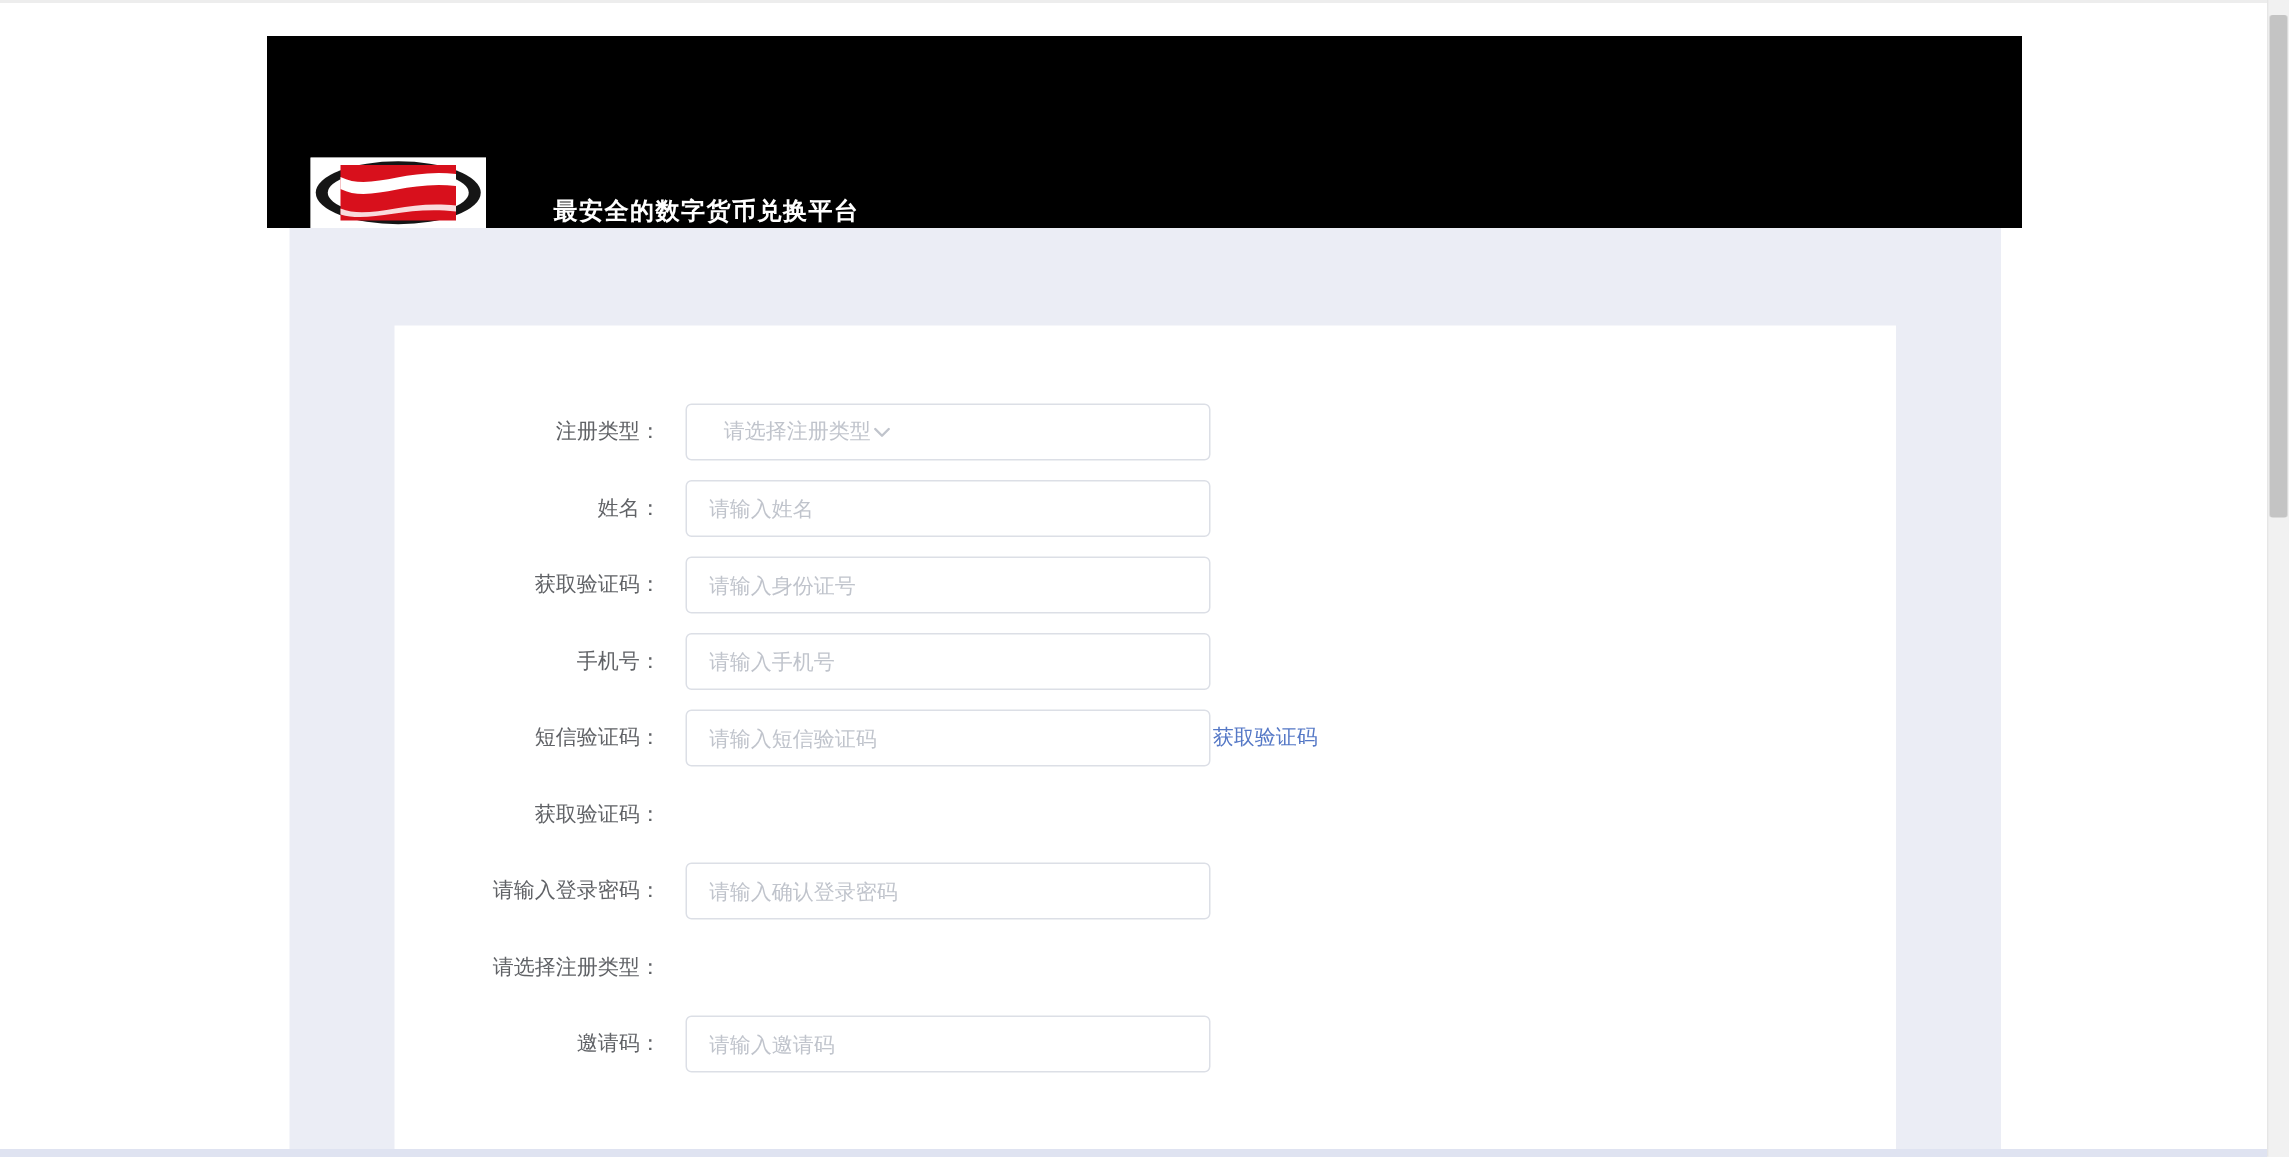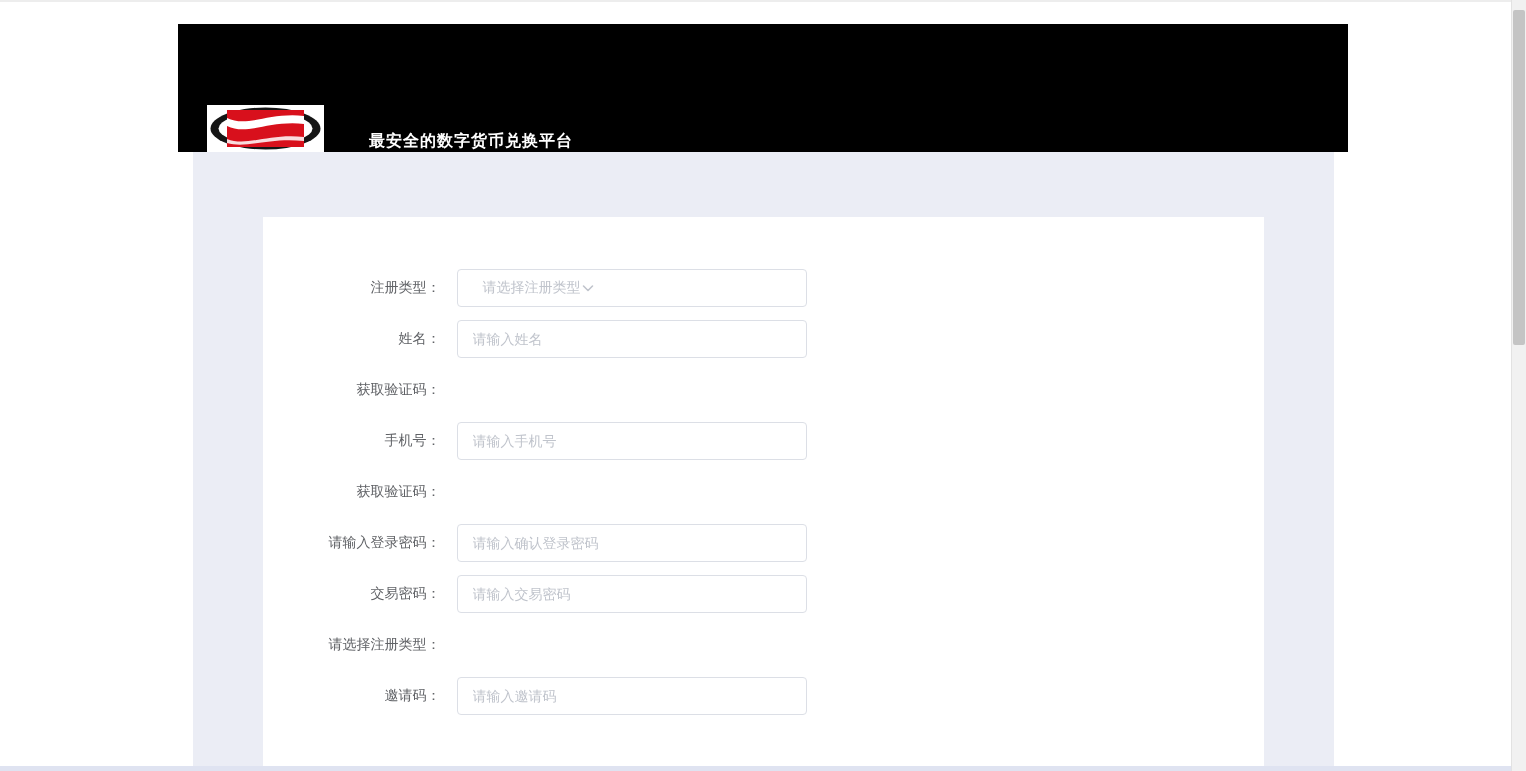--- a/index.html
+++ b/index.html
@@ -116,41 +116,43 @@
     </div>
 
     <div class="form-row">
       <div class="form-label">姓名：</div>
       <input class="ctrl" type="text" placeholder="请输入姓名" style="">
     </div>
 
 
     <div class="form-row">
       <div class="form-label">获取验证码：</div>
+      <input class="ctrl" type="text" placeholder="请输入身份证号" style="">
     </div>
 
     <div class="form-row">
       <div class="form-label">手机号：</div>
       <input class="ctrl" type="text" placeholder="请输入手机号" style="">
     </div>
 
+    <div class="form-row">
+      <div class="form-label">短信验证码：</div>
+      <input class="ctrl" type="text" placeholder="请输入短信验证码" style="">
+      <a class="sms-link">获取验证码</a>
+    </div>
 
     <div class="form-row">
       <div class="form-label">获取验证码：</div>
     </div>
 
     <div class="form-row">
       <div class="form-label">请输入登录密码：</div>
       <input class="ctrl" type="text" placeholder="请输入确认登录密码" style="">
     </div>
 
-    <div class="form-row">
-      <div class="form-label">交易密码：</div>
-      <input class="ctrl" type="text" placeholder="请输入交易密码" style="">
-    </div>
 
     <div class="form-row">
       <div class="form-label">请选择注册类型：</div>
     </div>
 
     <div class="form-row">
       <div class="form-label">邀请码：</div>
       <input class="ctrl" type="text" placeholder="请输入邀请码" style="">
     </div>
 

